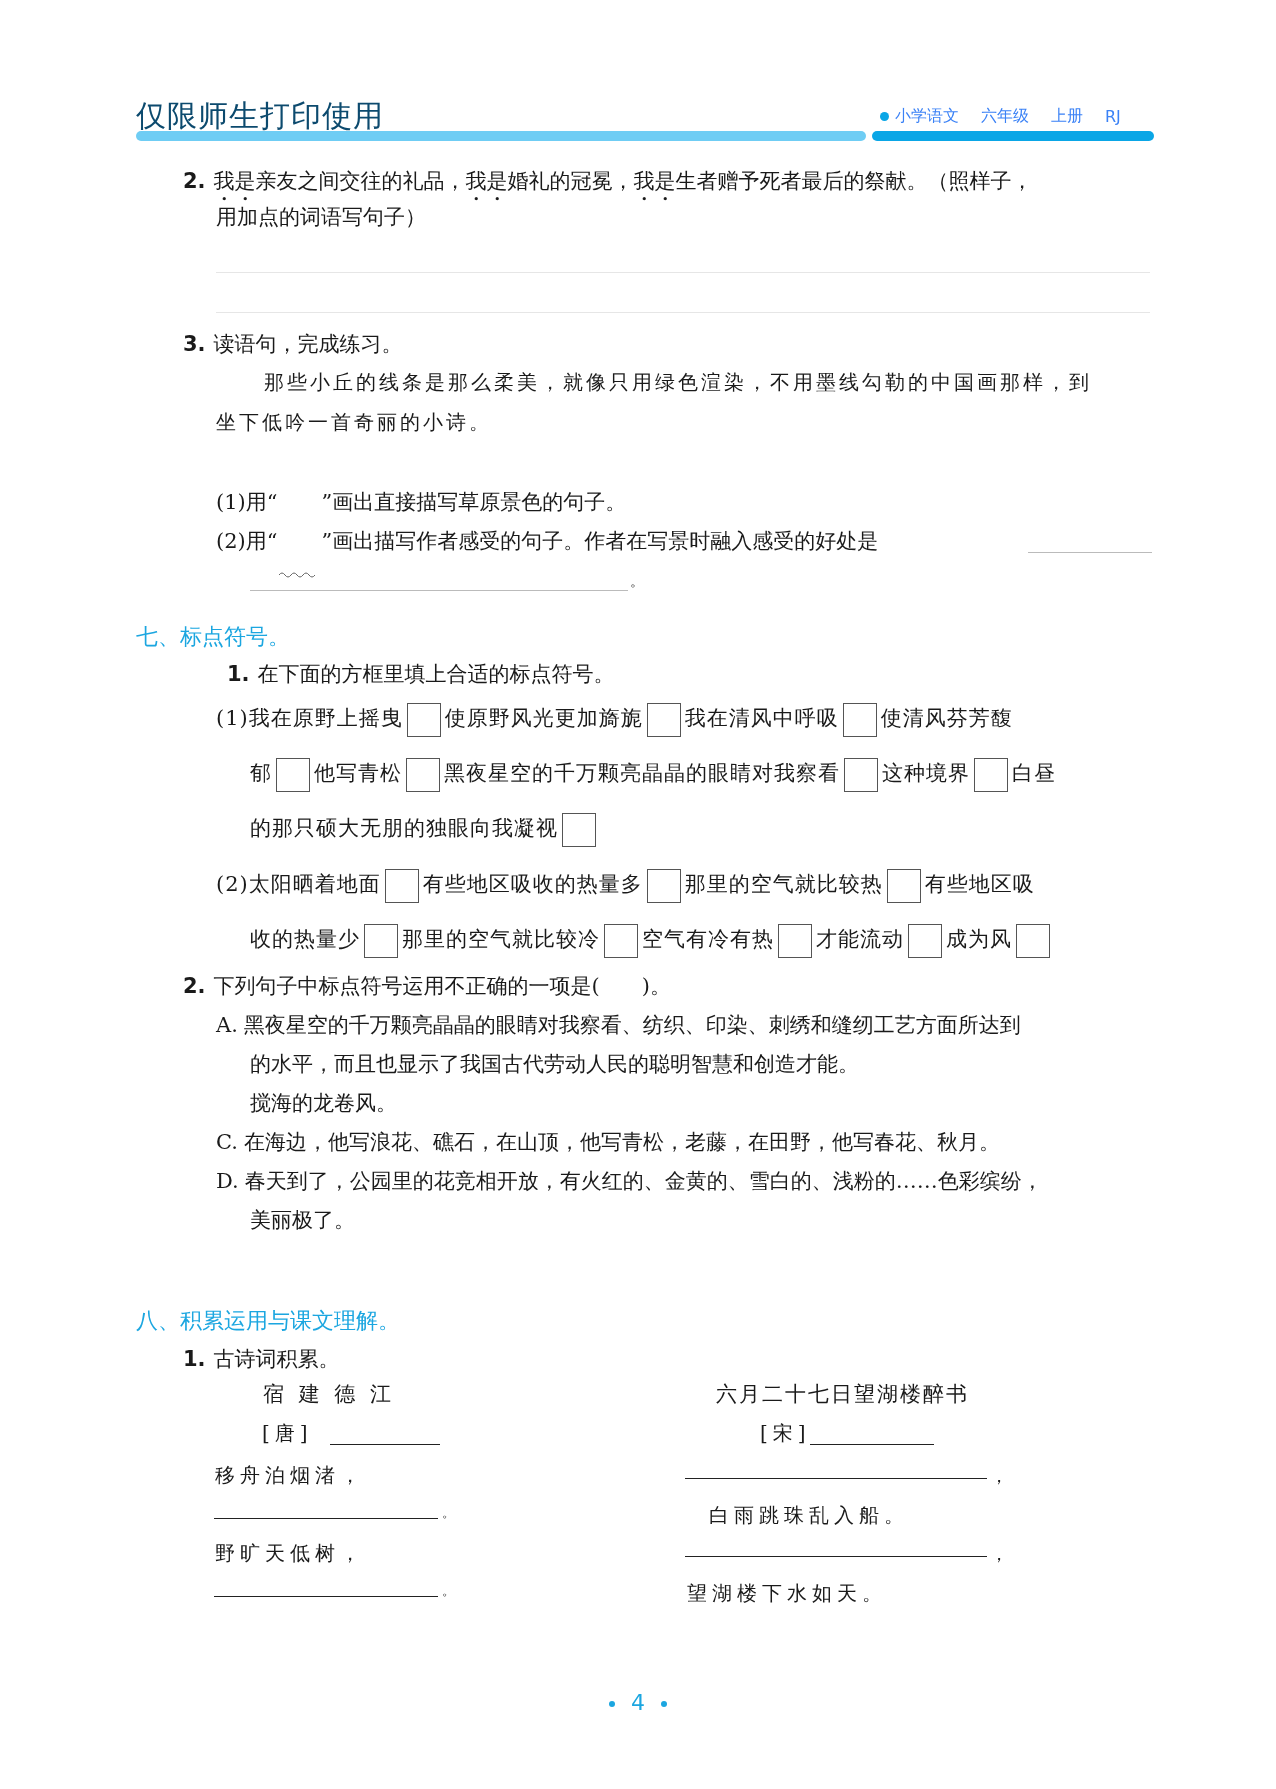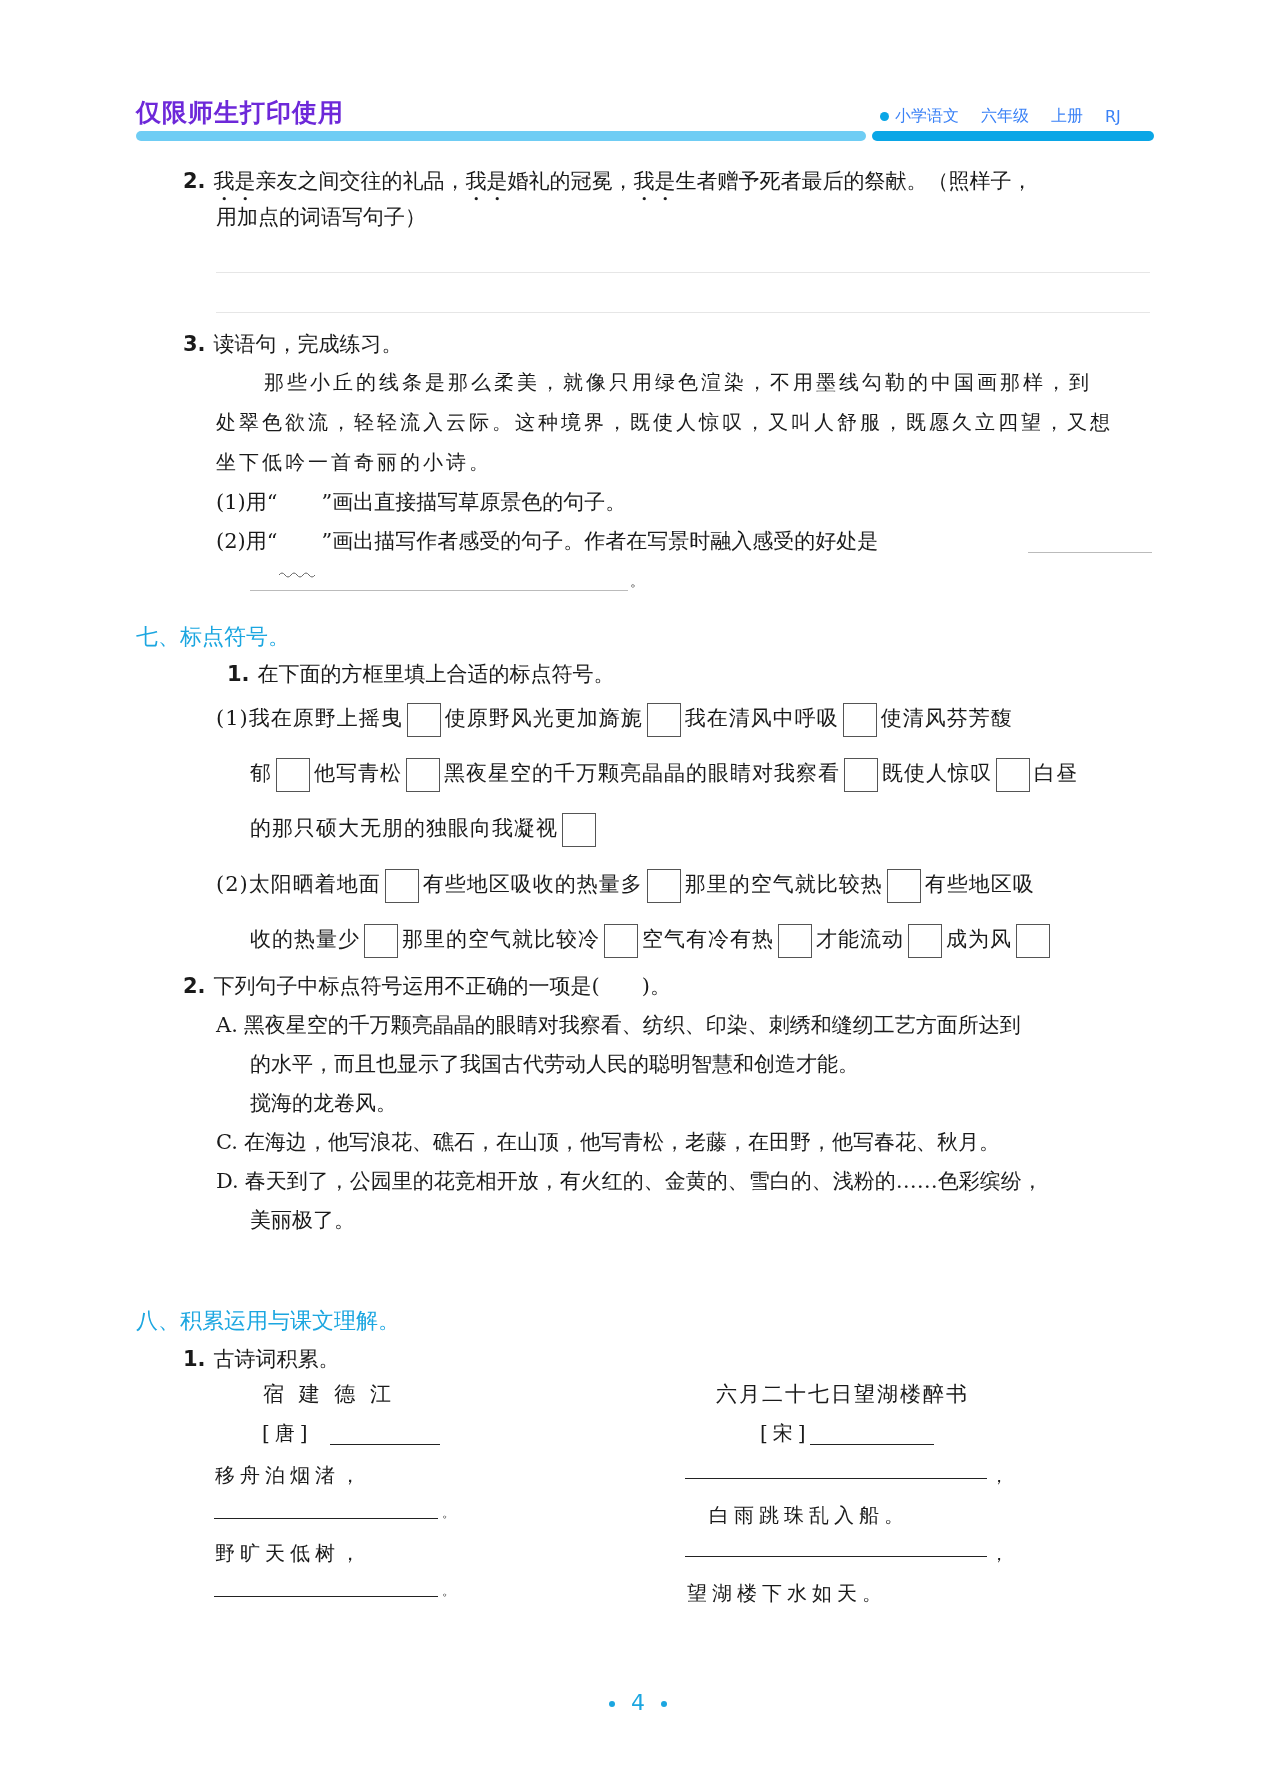--- a/index.html
+++ b/index.html
@@ -1,20 +1,20 @@
 <!DOCTYPE html>
 <html><head>
 <meta charset="utf-8">
 <style>
   html, body { margin: 0; padding: 0; background: #ffffff; }
   body { width: 1276px; height: 1789px; position: relative; overflow: hidden;
          font-family: "DejaVu Serif", "Liberation Serif", serif; color: #1a1a1a; }
   .abs { position: absolute; }
-  .header-title { left: 136px; top: 96px; font-family: "DejaVu Sans", sans-serif; font-weight: bold;
-                  font-size: 25px; color: #6d28d9; letter-spacing: 1px; }
+  .header-title { left: 136px; top: 96px; font-family: "DejaVu Sans", sans-serif; font-weight: normal;
+                  font-size: 30px; color: #0c4a6e; letter-spacing: 1px; }
   .bar-left { left: 136px; top: 131px; width: 730px; height: 10px; background: #6fcdf4; border-radius: 5px; }
   .bar-right { left: 872px; top: 131px; width: 282px; height: 10px; background: #0aa6e6; border-radius: 5px; }
   .header-meta { left: 880px; top: 106px; font-family: "DejaVu Sans", sans-serif; font-size: 16px; color: #3b82f6; display: flex; align-items: center; }
   .header-meta .dot { width: 9px; height: 9px; border-radius: 50%; background: #0aa6e6; margin-right: 6px; }
   .header-meta span.item { margin-right: 22px; }
   .header-meta span.item:last-child { margin-right: 0; }
 
   .q { font-size: 21px; line-height: 38px; }
   .num { font-family: "DejaVu Sans", sans-serif; font-weight: bold; margin-right: 8px; }
   .dotted { text-emphasis: dot; -webkit-text-emphasis: dot; text-emphasis-position: under; -webkit-text-emphasis-position: under; }
@@ -47,21 +47,20 @@
 </div>
 <div class="abs q" style="left:216px; top:198px;">用加点的词语写句子）</div>
 <div class="abs answer-line" style="left:216px; top:272px; width:934px;"></div>
 <div class="abs answer-line" style="left:216px; top:312px; width:934px;"></div>
 
 <div class="abs q" style="left:183px; top:325px;">
   <span class="num">3.</span><span>读语句，完成练习。</span>
 </div>
 <div class="abs passage" style="left:216px; top:362px; width:940px;">
   <div style="text-indent:48px;">那些小丘的线条是那么柔美，就像只用绿色渲染，不用墨线勾勒的中国画那样，到</div>
-  <div>处翠色欲流，轻轻流入云际。这种境界，既使人惊叹，又叫人舒服，既愿久立四望，又想</div>
   <div>坐下低吟一首奇丽的小诗。</div>
 </div>
 <div class="abs q" style="left:216px; top:483px;">
   <span>(1)用“</span><span style="display:inline-block;width:44px;"></span><span>”画出直接描写草原景色的句子。</span>
 </div>
 <div class="abs q" style="left:216px; top:522px;">
   <span>(2)用“</span><span style="display:inline-block;width:44px;position:relative;"><svg width="44" height="10" style="position:absolute;left:0;top:22px;">
         <path d="M2 5 Q5 1 8 5 T14 5 T20 5 T26 5 T32 5 T38 5" stroke="#666" fill="none" stroke-width="1"></path>
       </svg></span><span>”画出描写作者感受的句子。作者在写景时融入感受的好处是</span>
 </div>
@@ -71,21 +70,21 @@
 
 <div class="abs section-title" style="left:136px; top:622px;">七、标点符号。</div>
 <div class="abs q" style="left:183px; top:655px;margin-left:44px;">
   <span class="num">1.</span><span>在下面的方框里填上合适的标点符号。</span>
 </div>
 
 <div class="abs punct-line" style="left:216px; top:690px;">
   <span>(1)我在原野上摇曳</span><span class="box"></span><span>使原野风光更加旖旎</span><span class="box"></span><span>我在清风中呼吸</span><span class="box"></span><span>使清风芬芳馥</span>
 </div>
 <div class="abs punct-line" style="left:250px; top:745px;">
-  <span>郁</span><span class="box"></span><span>他写青松</span><span class="box"></span><span>黑夜星空的千万颗亮晶晶的眼睛对我察看</span><span class="box"></span><span>既使人惊叹</span><span class="box"></span><span>白昼</span>
+  <span>郁</span><span class="box"></span><span>他写青松</span><span class="box"></span><span>黑夜星空的千万颗亮晶晶的眼睛对我察看</span><span class="box"></span><span>这种境界</span><span class="box"></span><span>白昼</span>
 </div>
 <div class="abs punct-line" style="left:250px; top:800px;">
   <span>的那只硕大无朋的独眼向我凝视</span><span class="box"></span>
 </div>
 
 <div class="abs punct-line" style="left:216px; top:856px;">
   <span>(2)太阳晒着地面</span><span class="box"></span><span>有些地区吸收的热量多</span><span class="box"></span><span>那里的空气就比较热</span><span class="box"></span><span>有些地区吸</span>
 </div>
 <div class="abs punct-line" style="left:250px; top:911px;">
   <span>收的热量少</span><span class="box"></span><span>那里的空气就比较冷</span><span class="box"></span><span>空气有冷有热</span><span class="box"></span><span>才能流动</span><span class="box"></span><span>成为风</span><span class="box"></span>

